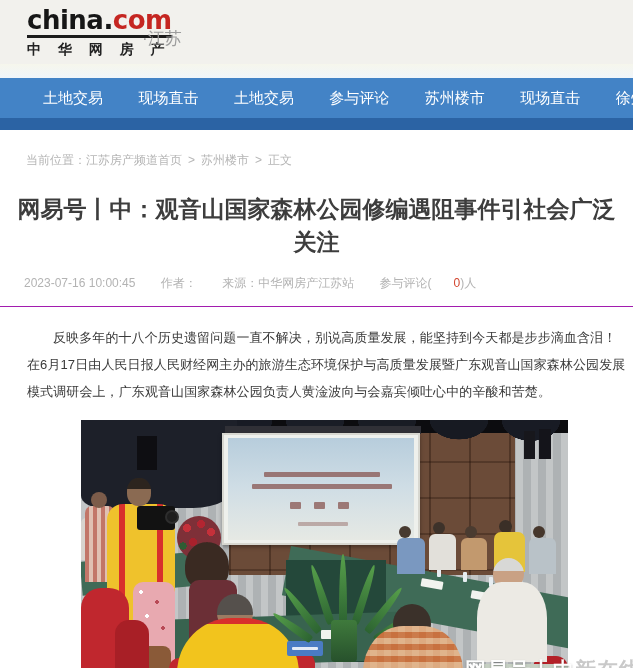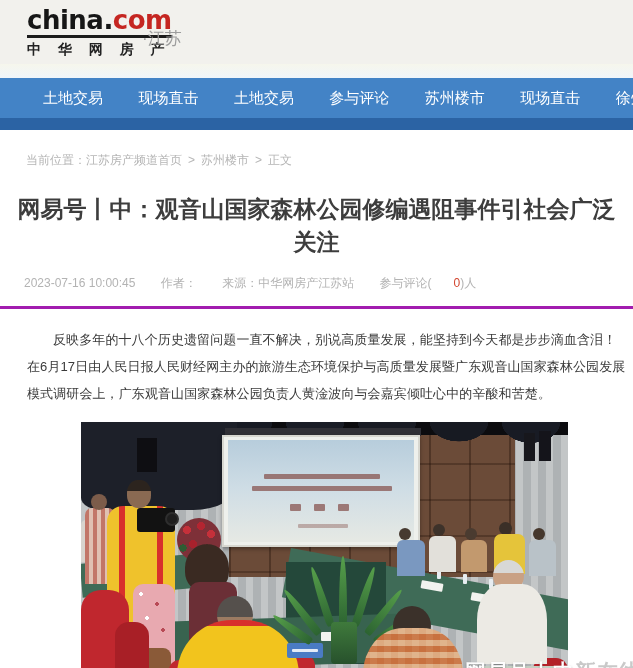--- a/index.html
+++ b/index.html
@@ -28,21 +28,21 @@
 
   
   .breadcrumb { margin:22px 0 0 26px; font-size:12px; color:#b5b5b5; }
   .breadcrumb span { color:#b5b5b5; }
   .crumb-sep { margin:0 6px; }
 
   
   .article-title { width:612px; margin:24px auto 0; text-align:center;
     font-size:23px; font-weight:bold; color:#3d3d3d; line-height:1.45; }
   .meta-row { position:relative; margin-top:15px; padding:0 0 14px 24px;
-    font-size:12px; color:#b3b3b3; border-bottom:3px solid #a21caf; }
+    font-size:12px; color:#b3b3b3; border-bottom:1px solid #a21caf; }
   .meta-row span { margin-right:22px; }
   .meta-comment b { font-weight:normal; color:#d2452e; }
   .font-btns { position:absolute; right:9px; top:-5px; }
   .font-btn { display:inline-block; width:27px; height:22px; margin-left:9px;
     border:1px solid #ccc; background:#f8f8f8; color:#8a8a8a; font-size:13px;
     text-align:center; line-height:20px; cursor:pointer; border-radius:2px; }
   .font-btn sup { font-size:9px; }
   .article-body { width:601px; margin:17px 0 0 27px; font-size:13px; color:#3a3a3a;
     line-height:2.08; text-indent:26px; letter-spacing:0.1px; }
 

